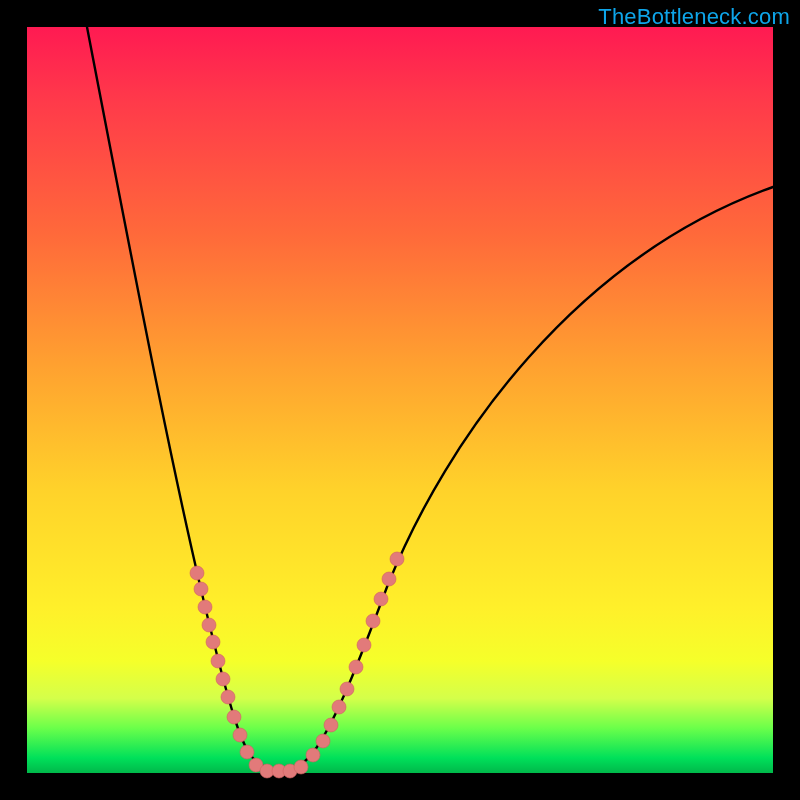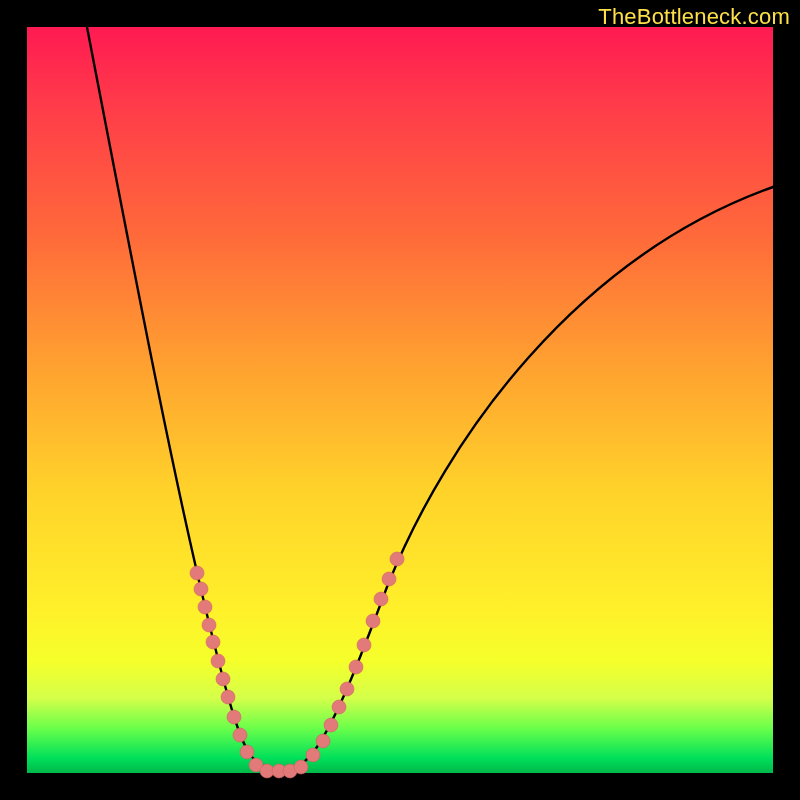--- a/index.html
+++ b/index.html
@@ -38,21 +38,21 @@
       #00b84a 100%
     );
   }
   .watermark {
     position: absolute;
     top: 4px;
     right: 10px;
     font-family: Arial, Helvetica, sans-serif;
     font-size: 22px;
     font-weight: 500;
-    color: #fde047;
+    color: #0ea5e9;
     letter-spacing: 0.2px;
     user-select: none;
   }
   svg.curve {
     position: absolute;
     left: 0;
     top: 0;
     width: 746px;
     height: 746px;
     overflow: visible;

